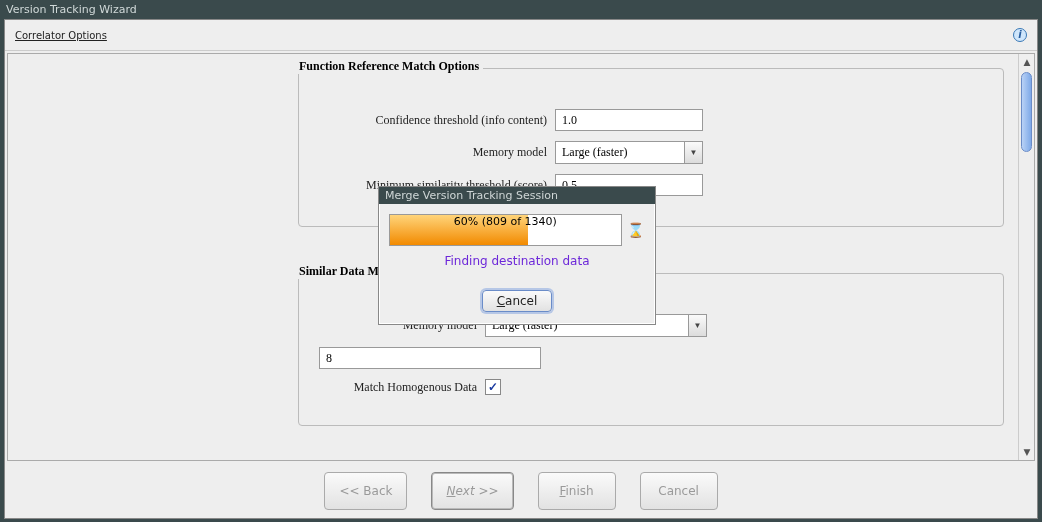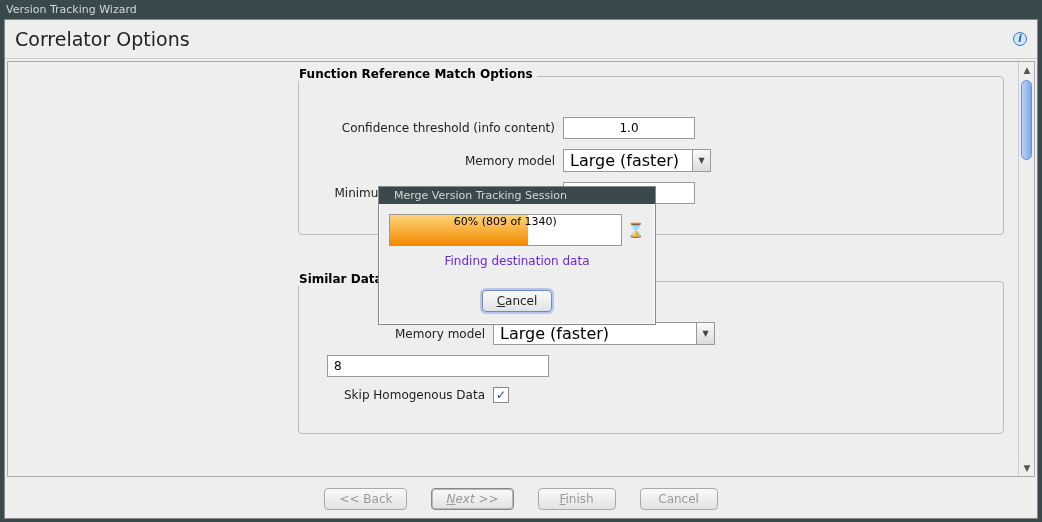--- a/index.html
+++ b/index.html
@@ -28,22 +28,23 @@
   }
   .header-bar {
     display: flex;
     align-items: center;
     justify-content: space-between;
     padding: 8px 10px;
     background: #eeeeee;
     border-bottom: 1px solid #ccc;
   }
   .header-title {
-    font-size: 19px;
+    font-size: 10px;
     color: #222;
+    text-decoration: underline;
   }
   .info-icon {
     width: 14px; height: 14px;
     border-radius: 50%;
     background: #cfe6fb;
     border: 1px solid #3a78b5;
     color: #2a5fa0;
     font-size: 10px;
     line-height: 12px;
     text-align: center;
@@ -93,66 +94,67 @@
     overflow: hidden;
   }
   .group-box {
     position: relative;
     border: 1px solid #bbb;
     border-radius: 4px;
     margin: 14px 16px 30px 290px;
     padding: 30px 20px 20px 20px;
     background: #eeeeee;
     width: 706px;
+    font-family: Liberation Serif, serif;
   }
   .group-legend {
     position: absolute;
     top: -10px;
     left: -4px;
     padding: 0 4px;
     font-weight: bold;
     font-size: 12px;
     background: #eeeeee;
   }
   .form-row {
     display: flex;
     align-items: center;
-    margin: 10px 8px;
+    margin: 10px 0;
   }
   .form-label {
     width: 236px;
     text-align: right;
     padding-right: 8px;
     color: #222;
     font-size: 12px;
   }
   .text-input {
     border: 1px solid #999;
     background: #fff;
     height: 22px;
     padding: 2px 6px;
     font-size: 12px;
     font-family: inherit;
   }
-  .text-input.w-short { width: 132px; text-align: center; }
+  .text-input.w-short { width: 148px; }
   .text-input.w-long { width: 222px; }
   .select-wrap {
     position: relative;
     background: #fff;
     border: 1px solid #999;
     height: 23px;
     display: flex;
     align-items: center;
   }
   .select-wrap.w-short { width: 148px; }
   .select-wrap.w-long { width: 222px; }
   .select-label {
     flex: 1;
     padding: 0 6px;
-    font-size: 16px;
+    font-size: 12px;
   }
   .select-btn {
     width: 18px; height: 100%;
     background: linear-gradient(#fafafa,#dcdcdc);
     border-left: 1px solid #999;
     display: flex;
     align-items: center;
     justify-content: center;
     font-size: 8px;
     color: #444;
@@ -170,21 +172,21 @@
   }
   .button-row {
     display: flex;
     justify-content: center;
     gap: 24px;
     padding: 9px 0 8px 0;
     background: #eeeeee;
   }
   .wiz-btn {
     min-width: 78px;
-    padding: 3px 14px;
+    padding: 11px 14px;
     background: linear-gradient(#fafafa,#e2e2e2);
     border: 1px solid #aaa;
     border-radius: 4px;
     font-size: 12px;
     color: #9a9a9a;
     font-family: inherit;
   }
   .wiz-btn.default {
     border: 1px solid #888;
     box-shadow: 0 0 0 1px #b9b9b9 inset;
@@ -199,21 +201,21 @@
     width: 278px;
     background: #eeeeee;
     border: 1px solid #888;
     box-shadow: 0 0 0 1px #fff inset;
     z-index: 10;
   }
   .modal-title {
     background: #3a4a4c;
     color: #cfd6d6;
     font-size: 11px;
-    padding: 2px 15px;
+    padding: 2px 6px;
   }
   .modal-body {
     padding: 10px 10px 12px 10px;
     position: relative;
   }
   .progress-row {
     display: flex;
     align-items: center;
     gap: 6px;
   }
@@ -313,21 +315,21 @@
               <div class="select-label">Large (faster)</div>
               <div class="select-btn">▼</div>
             </div>
           </div>
 
           <div class="form-row">
             <input class="text-input w-long" value="8" style="">
           </div>
 
           <div class="form-row">
-            <div class="form-label" style="width:166px;">Skip Homogenous Data</div>
+            <div class="form-label" style="width:166px;">Match Homogenous Data</div>
             <div class="checkbox-wrap">✓</div>
           </div>
         </div>
 
       </div>
 
       <div class="scroll-track">
         <div class="scroll-up">▲</div>
         <div class="scroll-thumb"></div>
         <div class="scroll-down">▼</div>

